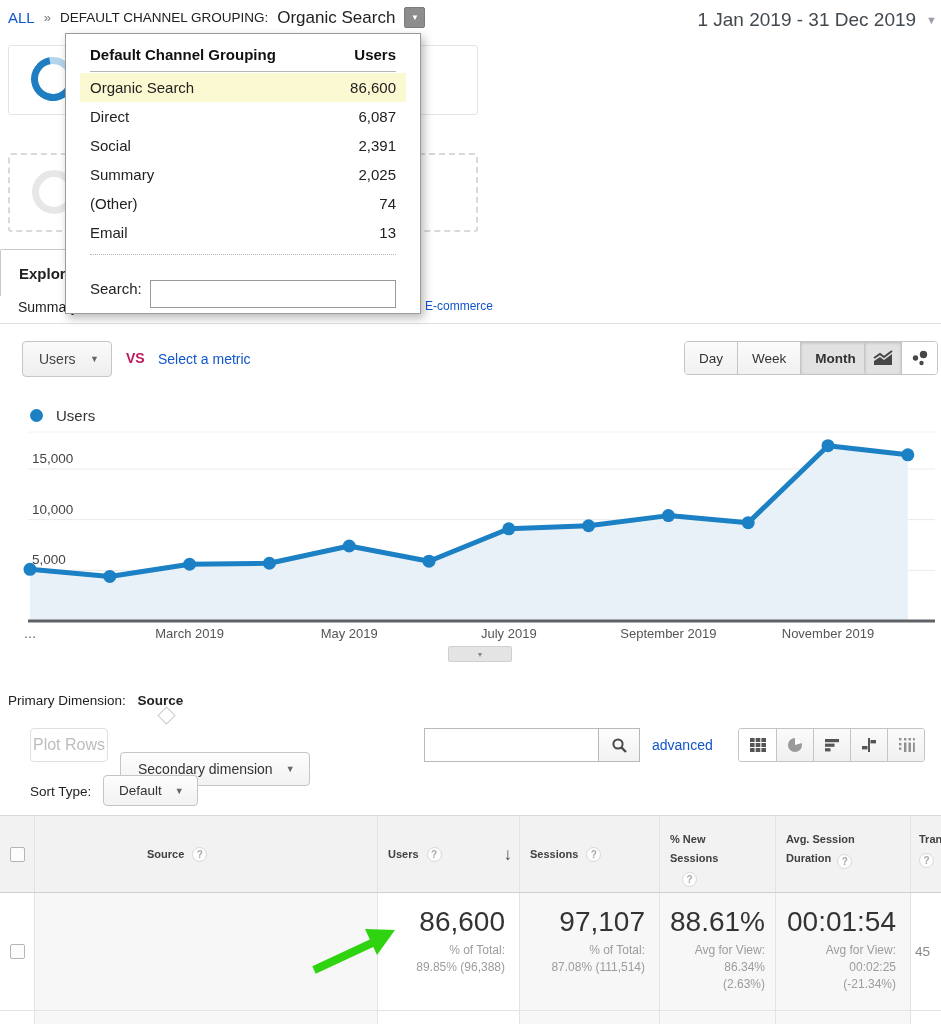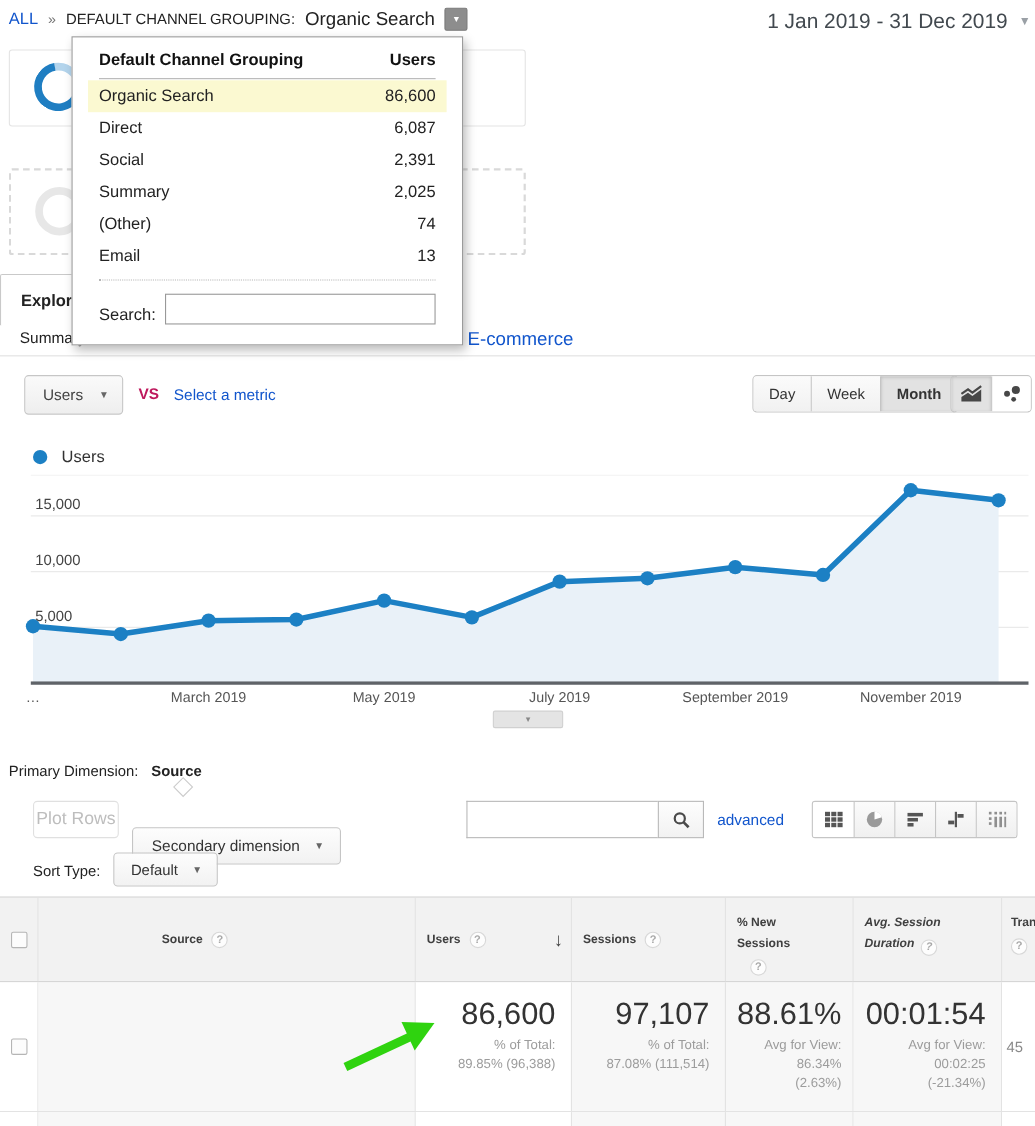--- a/index.html
+++ b/index.html
@@ -24,34 +24,34 @@
   .card1 { position:absolute; left:8px; top:45px; width:470px; height:70px; border:1px solid #e4e4e4; border-radius:3px; background:#fff; }
   .spinner-blue { position:absolute; left:22px; top:11px; width:44px; height:44px; border-radius:50%;
                   border:7px solid #1f7ec2; border-top-color:#b3d4ec; transform:rotate(35deg); }
   .card2 { position:absolute; left:8px; top:153px; width:470px; height:79px; border:2px dashed #d9d9d9; border-radius:3px; background:#fff; }
   .spinner-gray { position:absolute; left:22px; top:15px; width:44px; height:44px; border-radius:50%; border:7px solid #e7e7e7; }
 
   .tab-explorer { position:absolute; left:0; top:249px; width:190px; height:47px; background:#fff;
                   border:1px solid #c9c9c9; border-bottom:none; border-radius:2px 2px 0 0;
                   display:flex; align-items:center; padding-left:18px; font-weight:bold; font-size:15px; color:#222; cursor:pointer; }
   .subnav-summary { position:absolute; left:18px; top:299px; font-size:14px; color:#222; }
-  .subnav-ecom { position:absolute; left:425px; top:299px; font-size:17px; color:#1155cc; text-decoration:none; cursor:pointer; }
+  .subnav-ecom { position:absolute; left:425px; top:299px; font-size:12px; color:#1155cc; text-decoration:none; cursor:pointer; }
   .divider-main { position:absolute; left:0; top:323px; width:941px; height:1px; background:#e0e0e0; }
 
   
   .channel-panel { position:absolute; left:65px; top:33px; width:356px; height:281px; background:#fff;
                    border:1px solid #9b9b9b; box-shadow:3px 4px 9px rgba(0,0,0,.28); z-index:40; }
   .cp-header { display:flex; justify-content:space-between; margin:12px 24px 0 24px; padding-bottom:8px;
                border-bottom:1px solid #b5b5b5; font-weight:bold; font-size:15px; color:#111; }
   .cp-rows { margin:1px 14px 0 14px; }
   .cp-row { display:flex; justify-content:space-between; align-items:center; height:29px; padding:0 10px;
             font-size:15px; color:#222; cursor:pointer; }
   .cp-row.hl { background:#fbf9d1; }
   .cp-sep { border-top:1px dotted #b5b5b5; margin:7px 24px 0 24px; }
-  .cp-search { display:flex; align-items:flex-end; gap:8px; margin:12px 24px 0 24px; font-size:15px; color:#222; }
+  .cp-search { display:flex; align-items:flex-start; gap:8px; margin:25px 24px 0 24px; font-size:15px; color:#222; }
   .cp-search input { width:250px; height:28px; border:1px solid #999; font-size:14px; padding:0 6px;
                      font-family:"Liberation Sans", sans-serif; }
 
   
   .metric-btn { position:absolute; left:22px; top:341px; width:90px; height:36px; border:1px solid #c6c6c6; border-radius:4px;
                 background:linear-gradient(#fafafa,#eee); display:flex; align-items:center; justify-content:space-between;
                 padding:0 12px 0 16px; font-size:14px; color:#444; cursor:pointer; }
   .caret { color:#666; font-size:9px; }
   .vs-label { position:absolute; left:126px; top:350px; font-weight:bold; font-size:14px; color:#be185d; }
   .select-metric { position:absolute; left:158px; top:351px; color:#1155cc; font-size:14px; text-decoration:none; cursor:pointer; }
@@ -384,21 +384,21 @@
           <span class="qmark">?</span>
         </div>
       </div>
       <div class="tc c-new">
         <div class="hc-wrap" style="width:86px;">
           <span class="th-txt">% New Sessions</span>
           <br><span class="qmark">?</span>
         </div>
       </div>
       <div class="tc c-avg">
-        <div class="hc-wrap hc-avg" style="width:125px;font-style:italic;">
+        <div class="hc-wrap hc-avg" style="width:125px;">
           <span class="th-txt">Avg. Session Duration</span><span class="qmark">?</span>
         </div>
       </div>
       <div class="tc c-tran">
         <div class="hc-wrap" style="padding-left:8px;">
           <span class="th-txt">Tran</span>
           <br><span class="qmark" style="margin-left:0;">?</span>
         </div>
       </div>
     </div>

